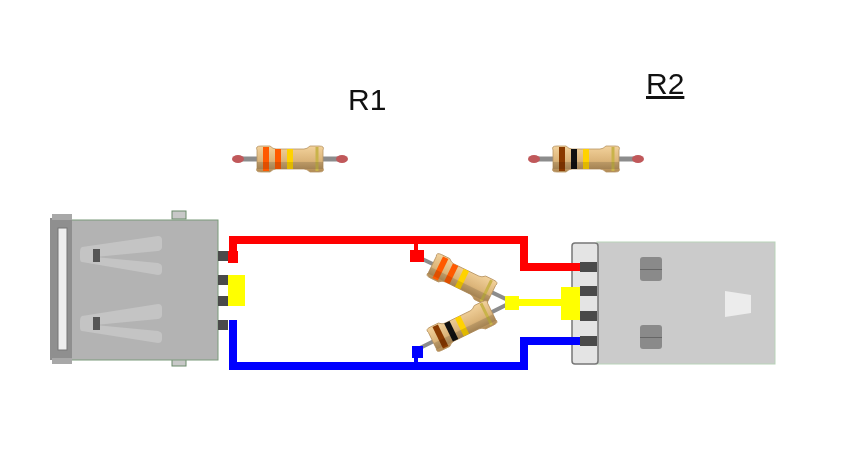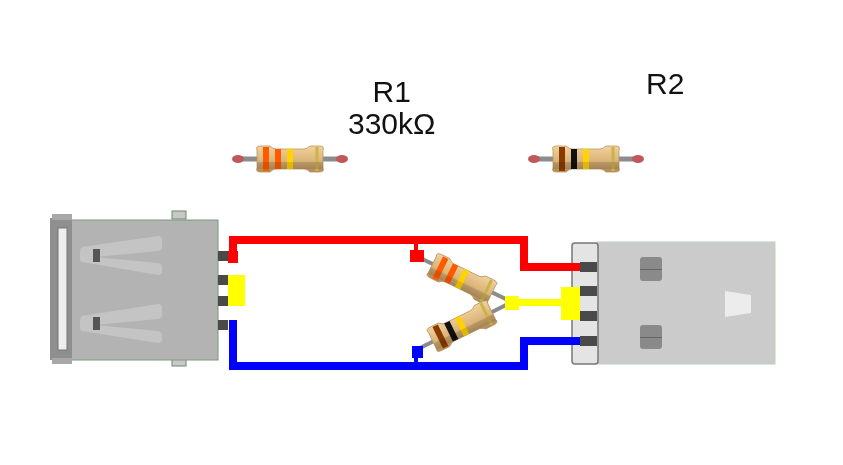--- a/index.html
+++ b/index.html
@@ -3,25 +3,24 @@
 <meta charset="utf-8">
 <style>
   html, body { margin: 0; padding: 0; background: #ffffff; }
   body { width: 843px; height: 465px; position: relative; overflow: hidden; font-family: "Liberation Sans", sans-serif; }
   svg { position: absolute; left: 0; top: 0; }
   .label { position: absolute; font-family: "Liberation Sans", sans-serif; font-size: 30px; line-height: 32px; color: #111111; white-space: nowrap; }
 </style>
 </head>
 <body>
 
-<div class="label" style="left:348px; top:76px;text-align:center;">
+<div class="label" style="left:348px; top:84px;">
   <div>R1</div>
-  <div>330kΩ</div>
 </div>
-<div class="label" style="left:646px; top:68px;">
+<div class="label" style="left:646px; top:68px;text-decoration:underline;">
   <div>R2</div>
 </div>
 
 <svg width="843" height="465" viewBox="0 0 843 465">
   <defs>
     <linearGradient id="resBody" x1="0" y1="0" x2="0" y2="1">
       <stop offset="0" stop-color="#f2d29c"></stop>
       <stop offset="0.55" stop-color="#dcb57a"></stop>
       <stop offset="1" stop-color="#b08a55"></stop>
     </linearGradient>

